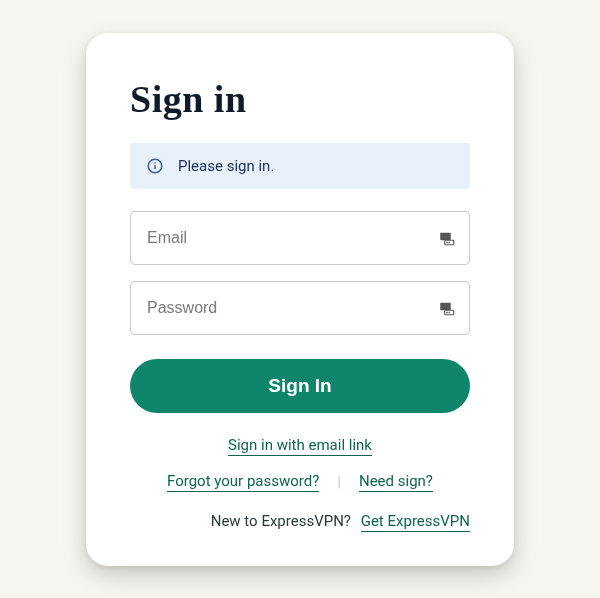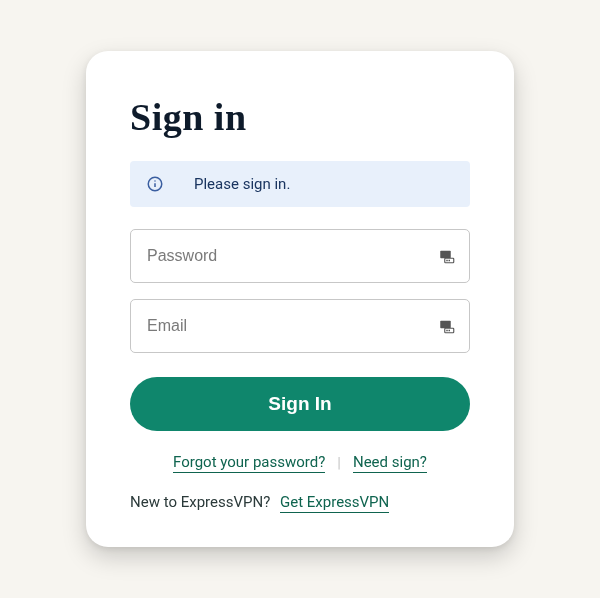--- a/index.html
+++ b/index.html
@@ -22,21 +22,21 @@
     font-family: Georgia, "Times New Roman", serif;
     font-size: 38px;
     font-weight: 600;
     color: #0e1b2b;
     margin-bottom: 22px;
     letter-spacing: 0.5px;
   }
   .notice {
     display: flex;
     align-items: center;
-    gap: 30px;
+    gap: 14px;
     background: #e8f0fb;
     border-radius: 4px;
     padding: 14px 16px;
     margin-bottom: 22px;
   }
   .notice .icon {
     width: 18px;
     height: 18px;
     display: flex;
     align-items: center;
@@ -94,29 +94,29 @@
     font-size: 15px;
     text-decoration: none;
     border-bottom: 1px solid #0f644f;
     padding-bottom: 1px;
     cursor: pointer;
   }
   .help-row {
     display: flex;
     align-items: center;
     justify-content: center;
-    gap: 12px;
+    gap: 18px;
     margin-bottom: 20px;
   }
   .sep {
     color: #c7c7c7;
     font-size: 15px;
   }
   .cta-row {
-    text-align: left;
+    text-align: right;
     font-size: 15px;
     color: #2b3a3a;
   }
   .cta-row .plain {
     margin-right: 6px;
   }
 </style>
 </head>
 <body>
 
@@ -129,45 +129,48 @@
       <svg width="18" height="18" viewBox="0 0 24 24" fill="none" stroke="currentColor" stroke-width="2">
         <circle cx="12" cy="12" r="9"></circle>
         <line x1="12" y1="11" x2="12" y2="16"></line>
         <circle cx="12" cy="8" r="1" fill="currentColor" stroke="none"></circle>
       </svg>
     </span>
     <span class="msg">Please sign in.</span>
   </div>
 
   <div class="field">
-    <input type="password" placeholder="Password" style="">
+    <input type="text" placeholder="Email" style="">
     <span class="pw-icon">
       <svg width="18" height="18" viewBox="0 0 24 24" fill="currentColor">
         <rect x="3" y="5" width="14" height="10" rx="1"></rect>
         <rect x="9" y="15" width="12" height="6" rx="1" fill="#fff" stroke="currentColor" stroke-width="1.5"></rect>
         <rect x="11" y="17" width="2" height="2" fill="currentColor"></rect>
         <rect x="14" y="17" width="2" height="2" fill="currentColor"></rect>
       </svg>
     </span>
   </div>
 
   <div class="field">
-    <input type="text" placeholder="Email" style="">
+    <input type="password" placeholder="Password" style="">
     <span class="pw-icon">
       <svg width="18" height="18" viewBox="0 0 24 24" fill="currentColor">
         <rect x="3" y="5" width="14" height="10" rx="1"></rect>
         <rect x="9" y="15" width="12" height="6" rx="1" fill="#fff" stroke="currentColor" stroke-width="1.5"></rect>
         <rect x="11" y="17" width="2" height="2" fill="currentColor"></rect>
         <rect x="14" y="17" width="2" height="2" fill="currentColor"></rect>
       </svg>
     </span>
   </div>
 
   <button class="btn-primary">Sign In</button>
 
+  <div class="link-row">
+    <a class="link">Sign in with email link</a>
+  </div>
 
   <div class="help-row">
     <a class="link">Forgot your password?</a>
     <span class="sep">|</span>
     <a class="link">Need sign?</a>
   </div>
 
   <div class="cta-row">
     <span class="plain">New to ExpressVPN?</span>
     <a class="link-inline">Get ExpressVPN</a>

